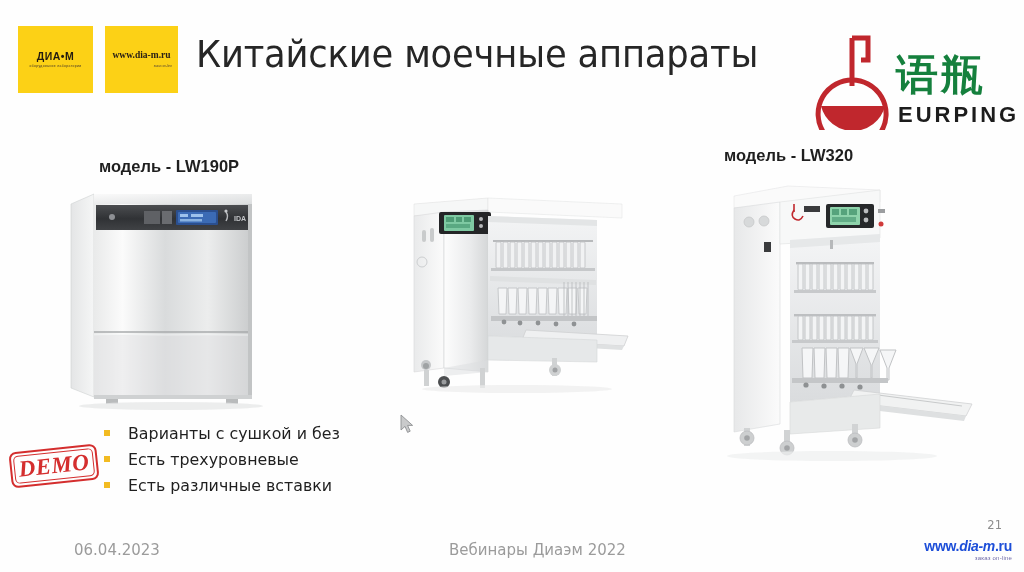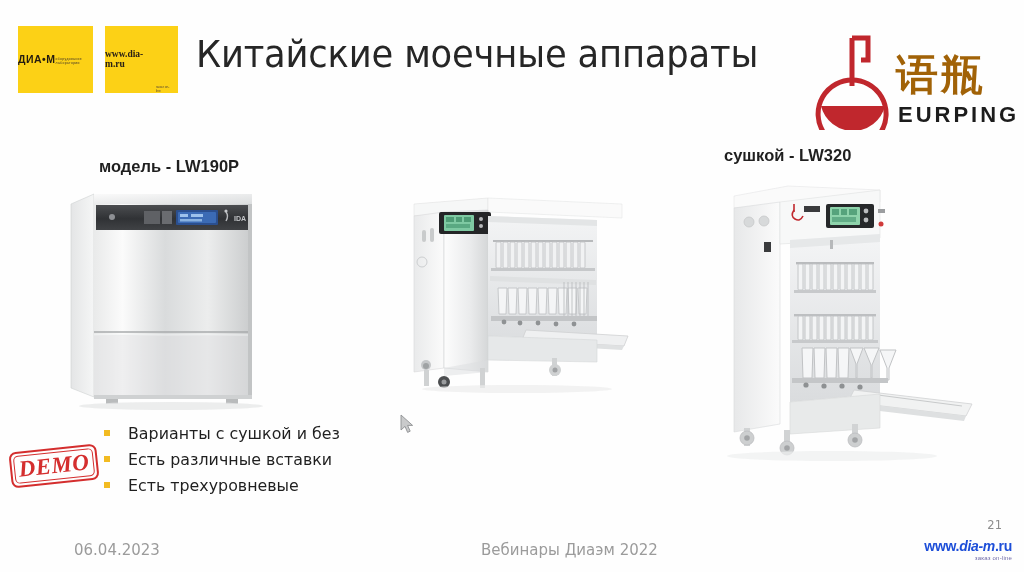--- a/index.html
+++ b/index.html
@@ -21,21 +21,21 @@
     background: #fefefe;
   }
 
   
   .logo-box {
     position: absolute;
     background: #FDD017;
     display: flex;
     align-items: center;
     justify-content: center;
-    flex-direction: row;
+    flex-direction: column;
   }
   #logo-diam  { left: 18px;  top: 26px; width: 75px; height: 67px; background:#FCD116; }
   #logo-site  { left: 105px; top: 26px; width: 73px; height: 67px; background:#FCD116; }
 
   .diam-word {
     font-family: "Liberation Sans", sans-serif;
     font-weight: bold;
     font-size: 10.5px;
     letter-spacing: .5px;
     color: #241c10;
@@ -87,21 +87,21 @@
     height: 102px;
   }
   #brand-flask { position: absolute; left: 0; top: 2px; }
   #brand-cjk {
     position: absolute;
     left: 84px;
     top: 26px;
     font-family: "DejaVu Sans", sans-serif;
     font-size: 42px;
     font-weight: bold;
-    color: #a16207;
+    color: #15803d;
     letter-spacing: 3px;
     line-height: 1;
   }
   #brand-latin {
     position: absolute;
     left: 86px;
     top: 76px;
     font-family: "Liberation Sans", sans-serif;
     font-size: 22px;
     font-weight: bold;
@@ -187,21 +187,21 @@
 
   
   .footer-text {
     position: absolute;
     font-size: 15px;
     color: #9b9b9b;
     font-family: "DejaVu Sans", sans-serif;
     white-space: nowrap;
   }
   #footer-date   { left: 74px;  top: 541px; }
-  #footer-center { left: 449px; top: 541px; margin-left: 32px; }
+  #footer-center { left: 449px; top: 541px; }
   #page-number {
     position: absolute;
     right: 22px;
     top: 518px;
     font-size: 11.5px;
     color: #8d8d8d;
     font-family: "DejaVu Sans", sans-serif;
   }
   #footer-logo {
     position: absolute;
@@ -257,21 +257,21 @@
 
       <path d="M40 50 A34 34 0 1 0 40.2 50" stroke="#C0272D" stroke-width="5" fill="none"></path>
 
       <path d="M9 76 A33 33 0 0 0 73 76 Z" fill="#C0272D"></path>
     </svg>
     <div id="brand-cjk">语瓶</div>
     <div id="brand-latin">EURPING</div>
   </div>
 
   <div class="model-caption" id="caption-left">модель - LW190P</div>
-  <div class="model-caption" id="caption-right">сушкой - LW320</div>
+  <div class="model-caption" id="caption-right">модель - LW320</div>
 
   <svg class="machine" style="left:66px; top:182px;" width="220" height="230" viewBox="0 0 220 230">
     <defs>
       <linearGradient id="steelA" x1="0" y1="0" x2="1" y2="0">
         <stop offset="0%" stop-color="#e9eaea"></stop>
         <stop offset="18%" stop-color="#fbfbfb"></stop>
         <stop offset="45%" stop-color="#d9dbdc"></stop>
         <stop offset="72%" stop-color="#eceded"></stop>
         <stop offset="100%" stop-color="#c9cbcc"></stop>
       </linearGradient>
@@ -543,25 +543,25 @@
     <ellipse cx="130" cy="280" rx="105" ry="5" fill="#eeefef" opacity="0.7"></ellipse>
   </svg>
 
   <div id="bullet-list">
     <div class="bullet-row">
       <span class="bullet-mark"></span>
       <span class="bullet-text">Варианты с сушкой и без</span>
     </div>
     <div class="bullet-row">
       <span class="bullet-mark"></span>
-      <span class="bullet-text">Есть различные вставки</span>
+      <span class="bullet-text">Есть трехуровневые</span>
     </div>
     <div class="bullet-row">
       <span class="bullet-mark"></span>
-      <span class="bullet-text">Есть трехуровневые</span>
+      <span class="bullet-text">Есть различные вставки</span>
     </div>
   </div>
 
   <div id="demo-stamp">
     <div class="frame"></div>
     <div class="frame inner"></div>
     <div id="demo-text">DEMO</div>
   </div>
 
   <div class="footer-text" id="footer-date">06.04.2023</div>

